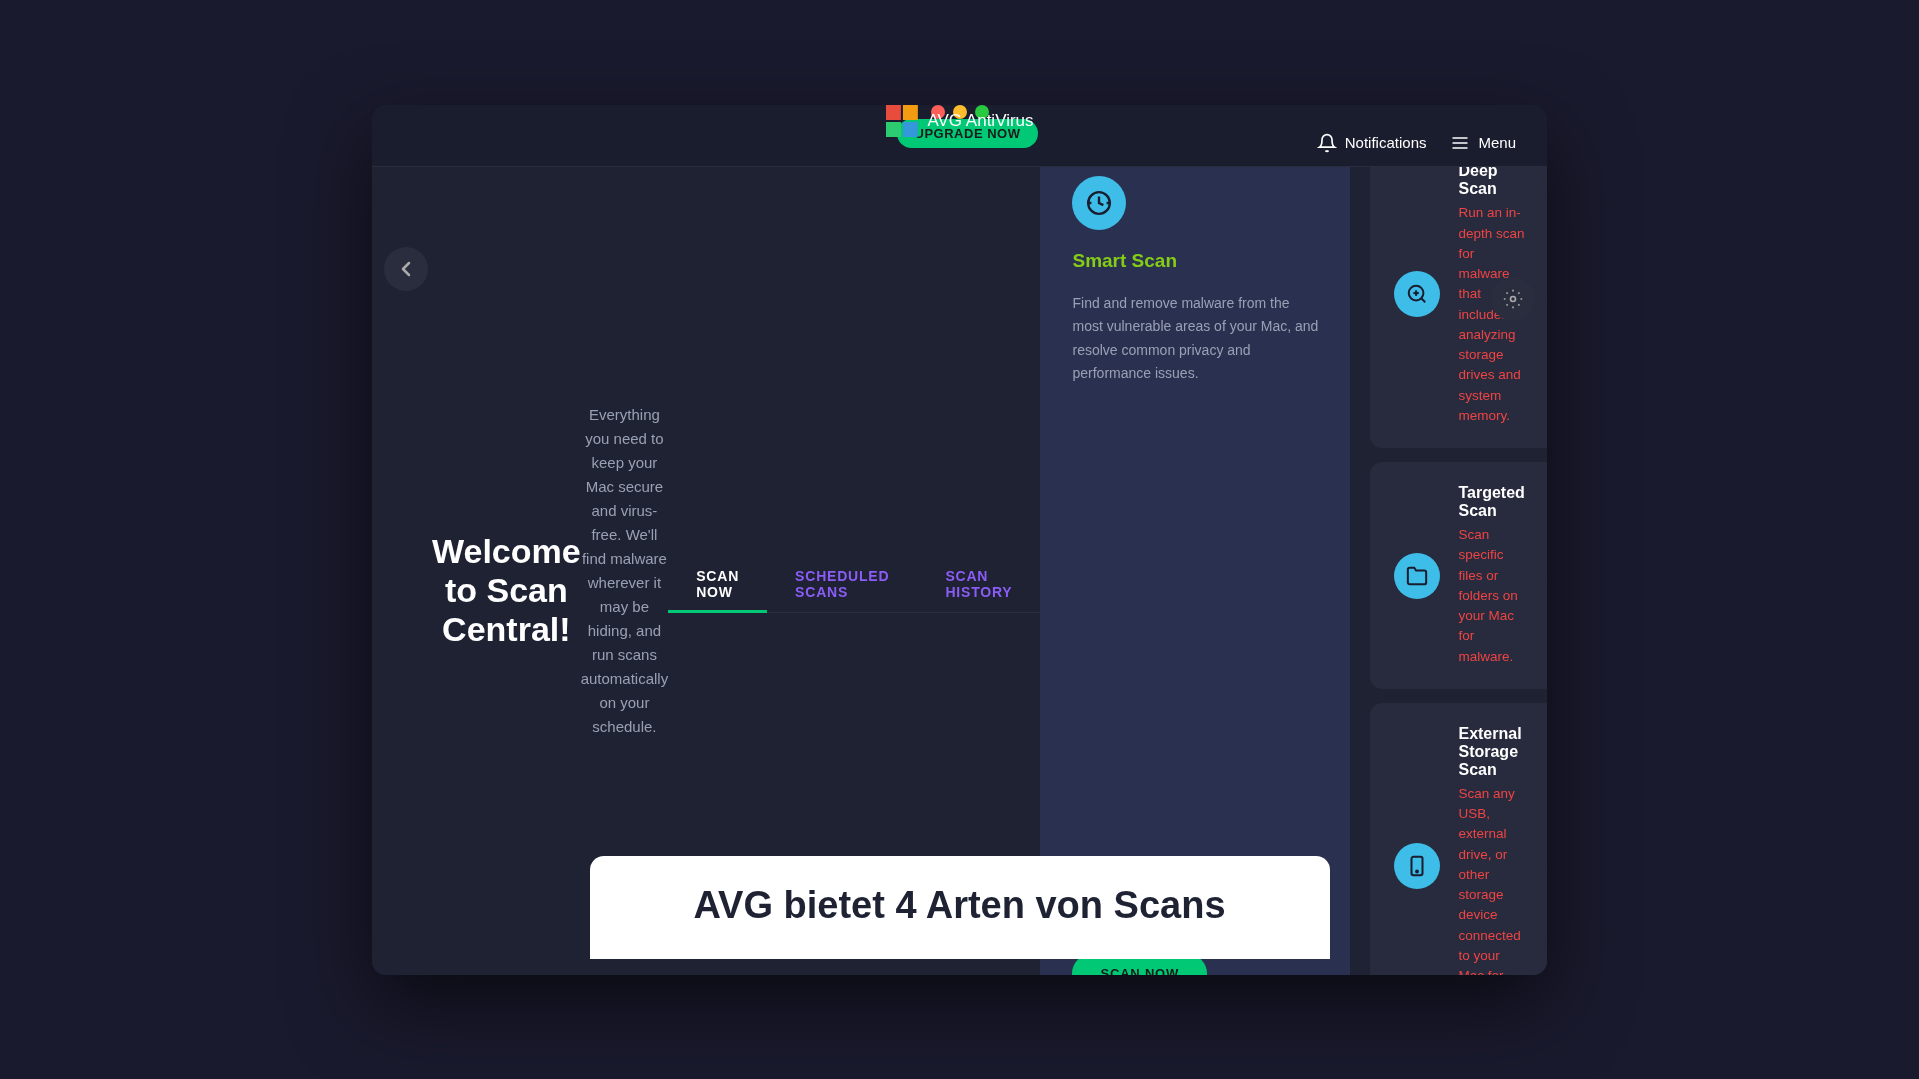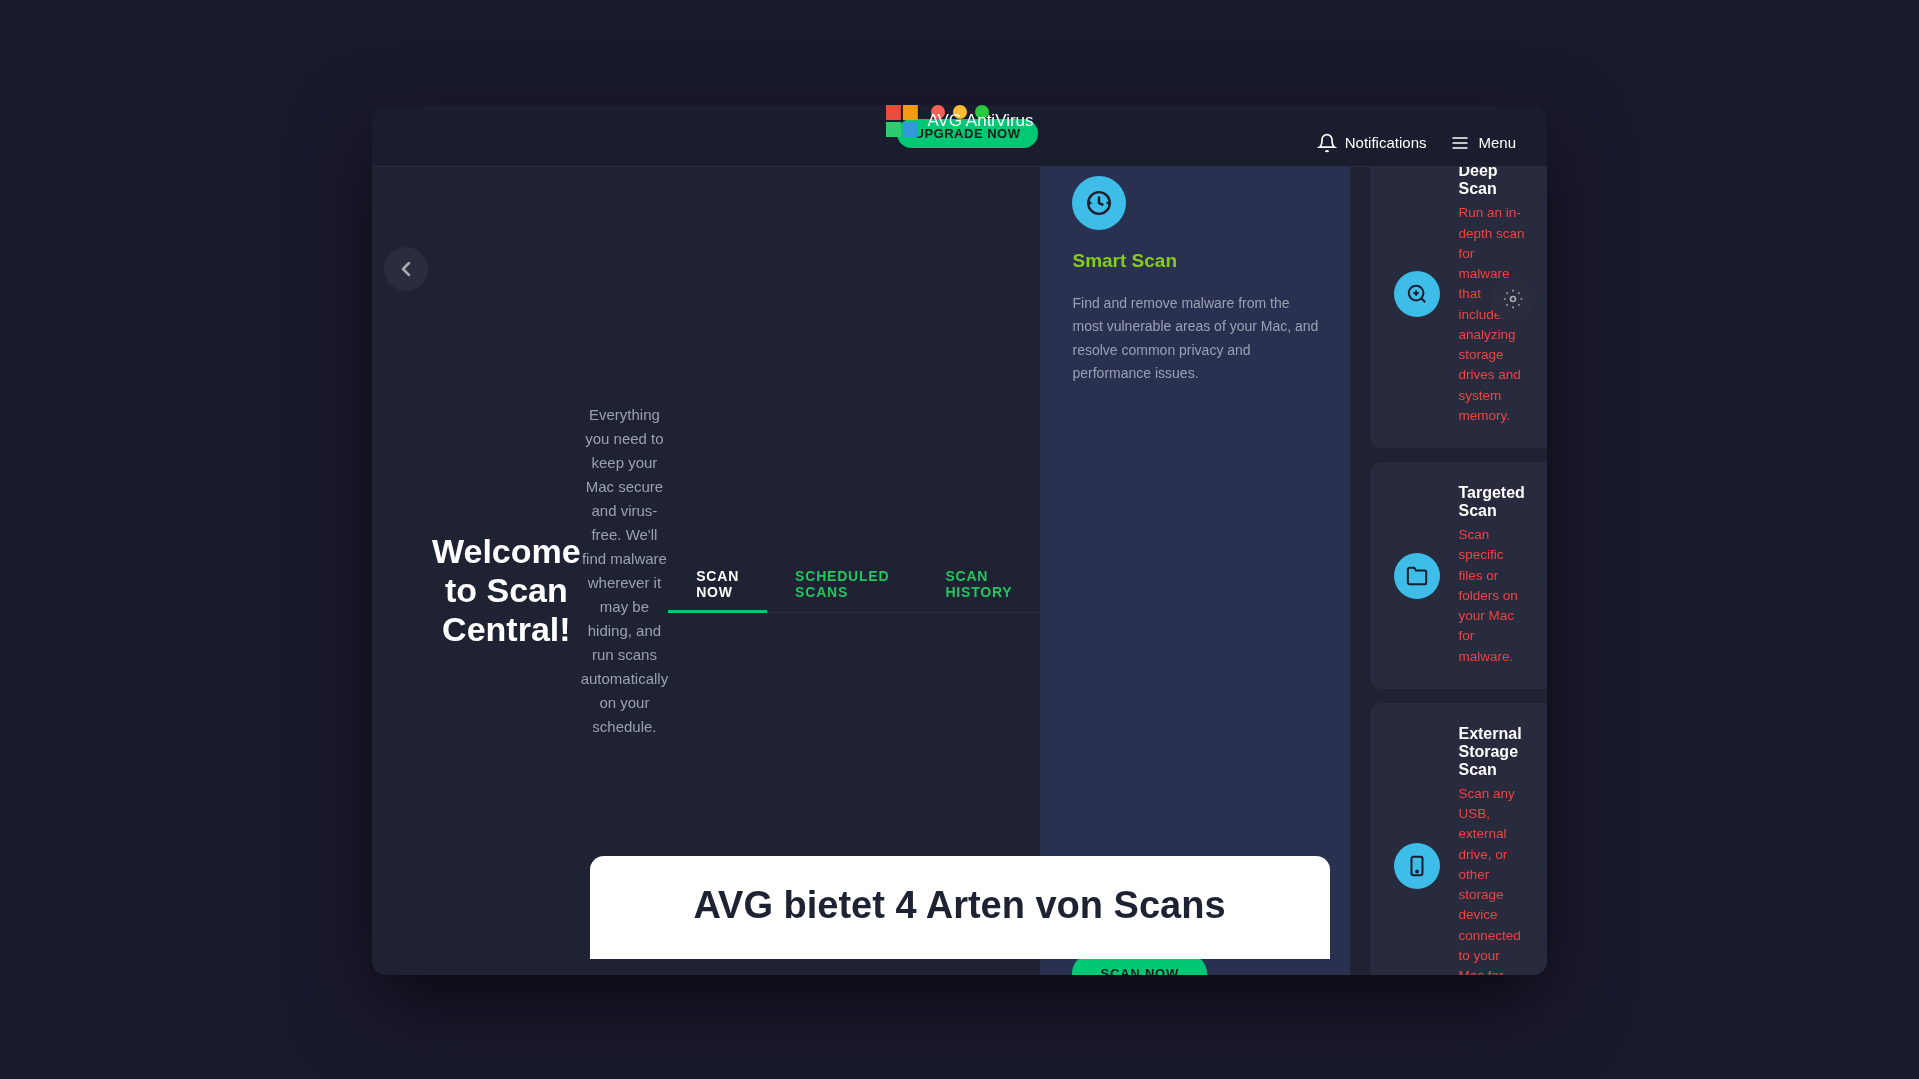--- a/index.html
+++ b/index.html
@@ -175,21 +175,21 @@
       margin-top: 30px;
       border-bottom: 1px solid #2a2d3e;
       width: 100%;
       justify-content: center;
     }
 
     .tab {
       padding: 10px 28px;
       font-size: 14px;
       font-weight: 600;
-      color: #22c55e;
+      color: #8b5cf6;
       cursor: pointer;
       letter-spacing: 0.8px;
       text-transform: uppercase;
       position: relative;
       border-bottom: 3px solid transparent;
       margin-bottom: -1px;
     }
 
     .tab.active {
       color: #ffffff;

